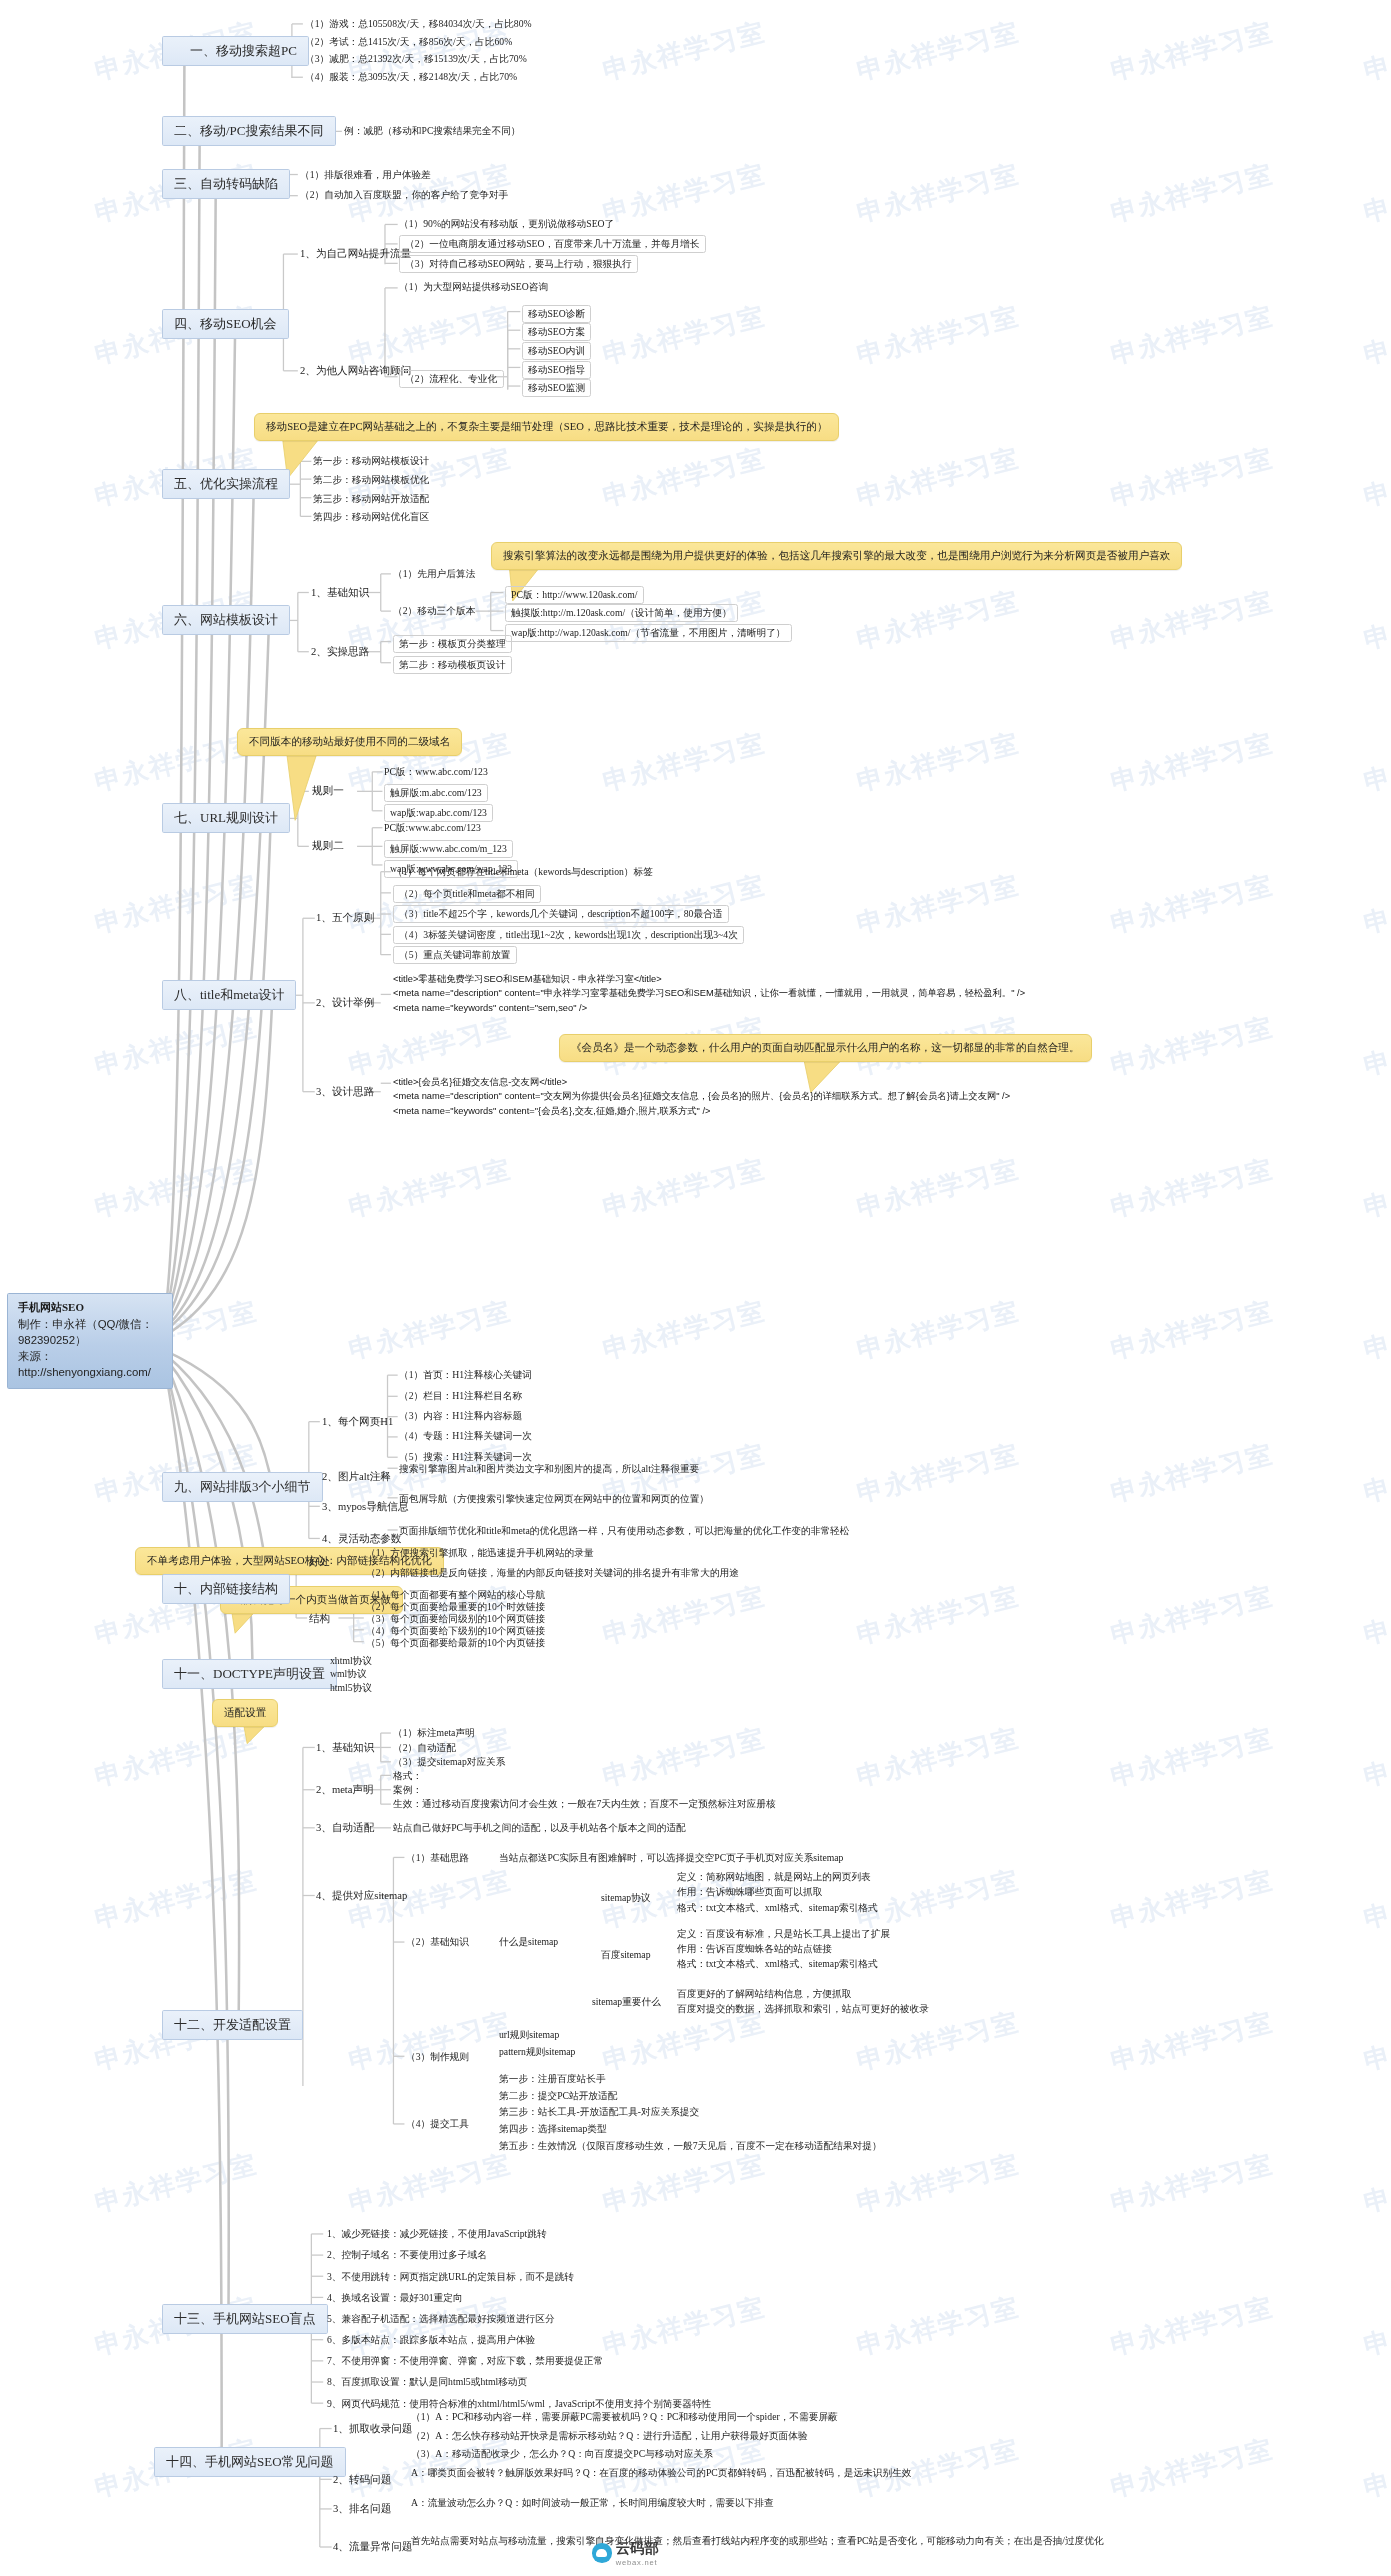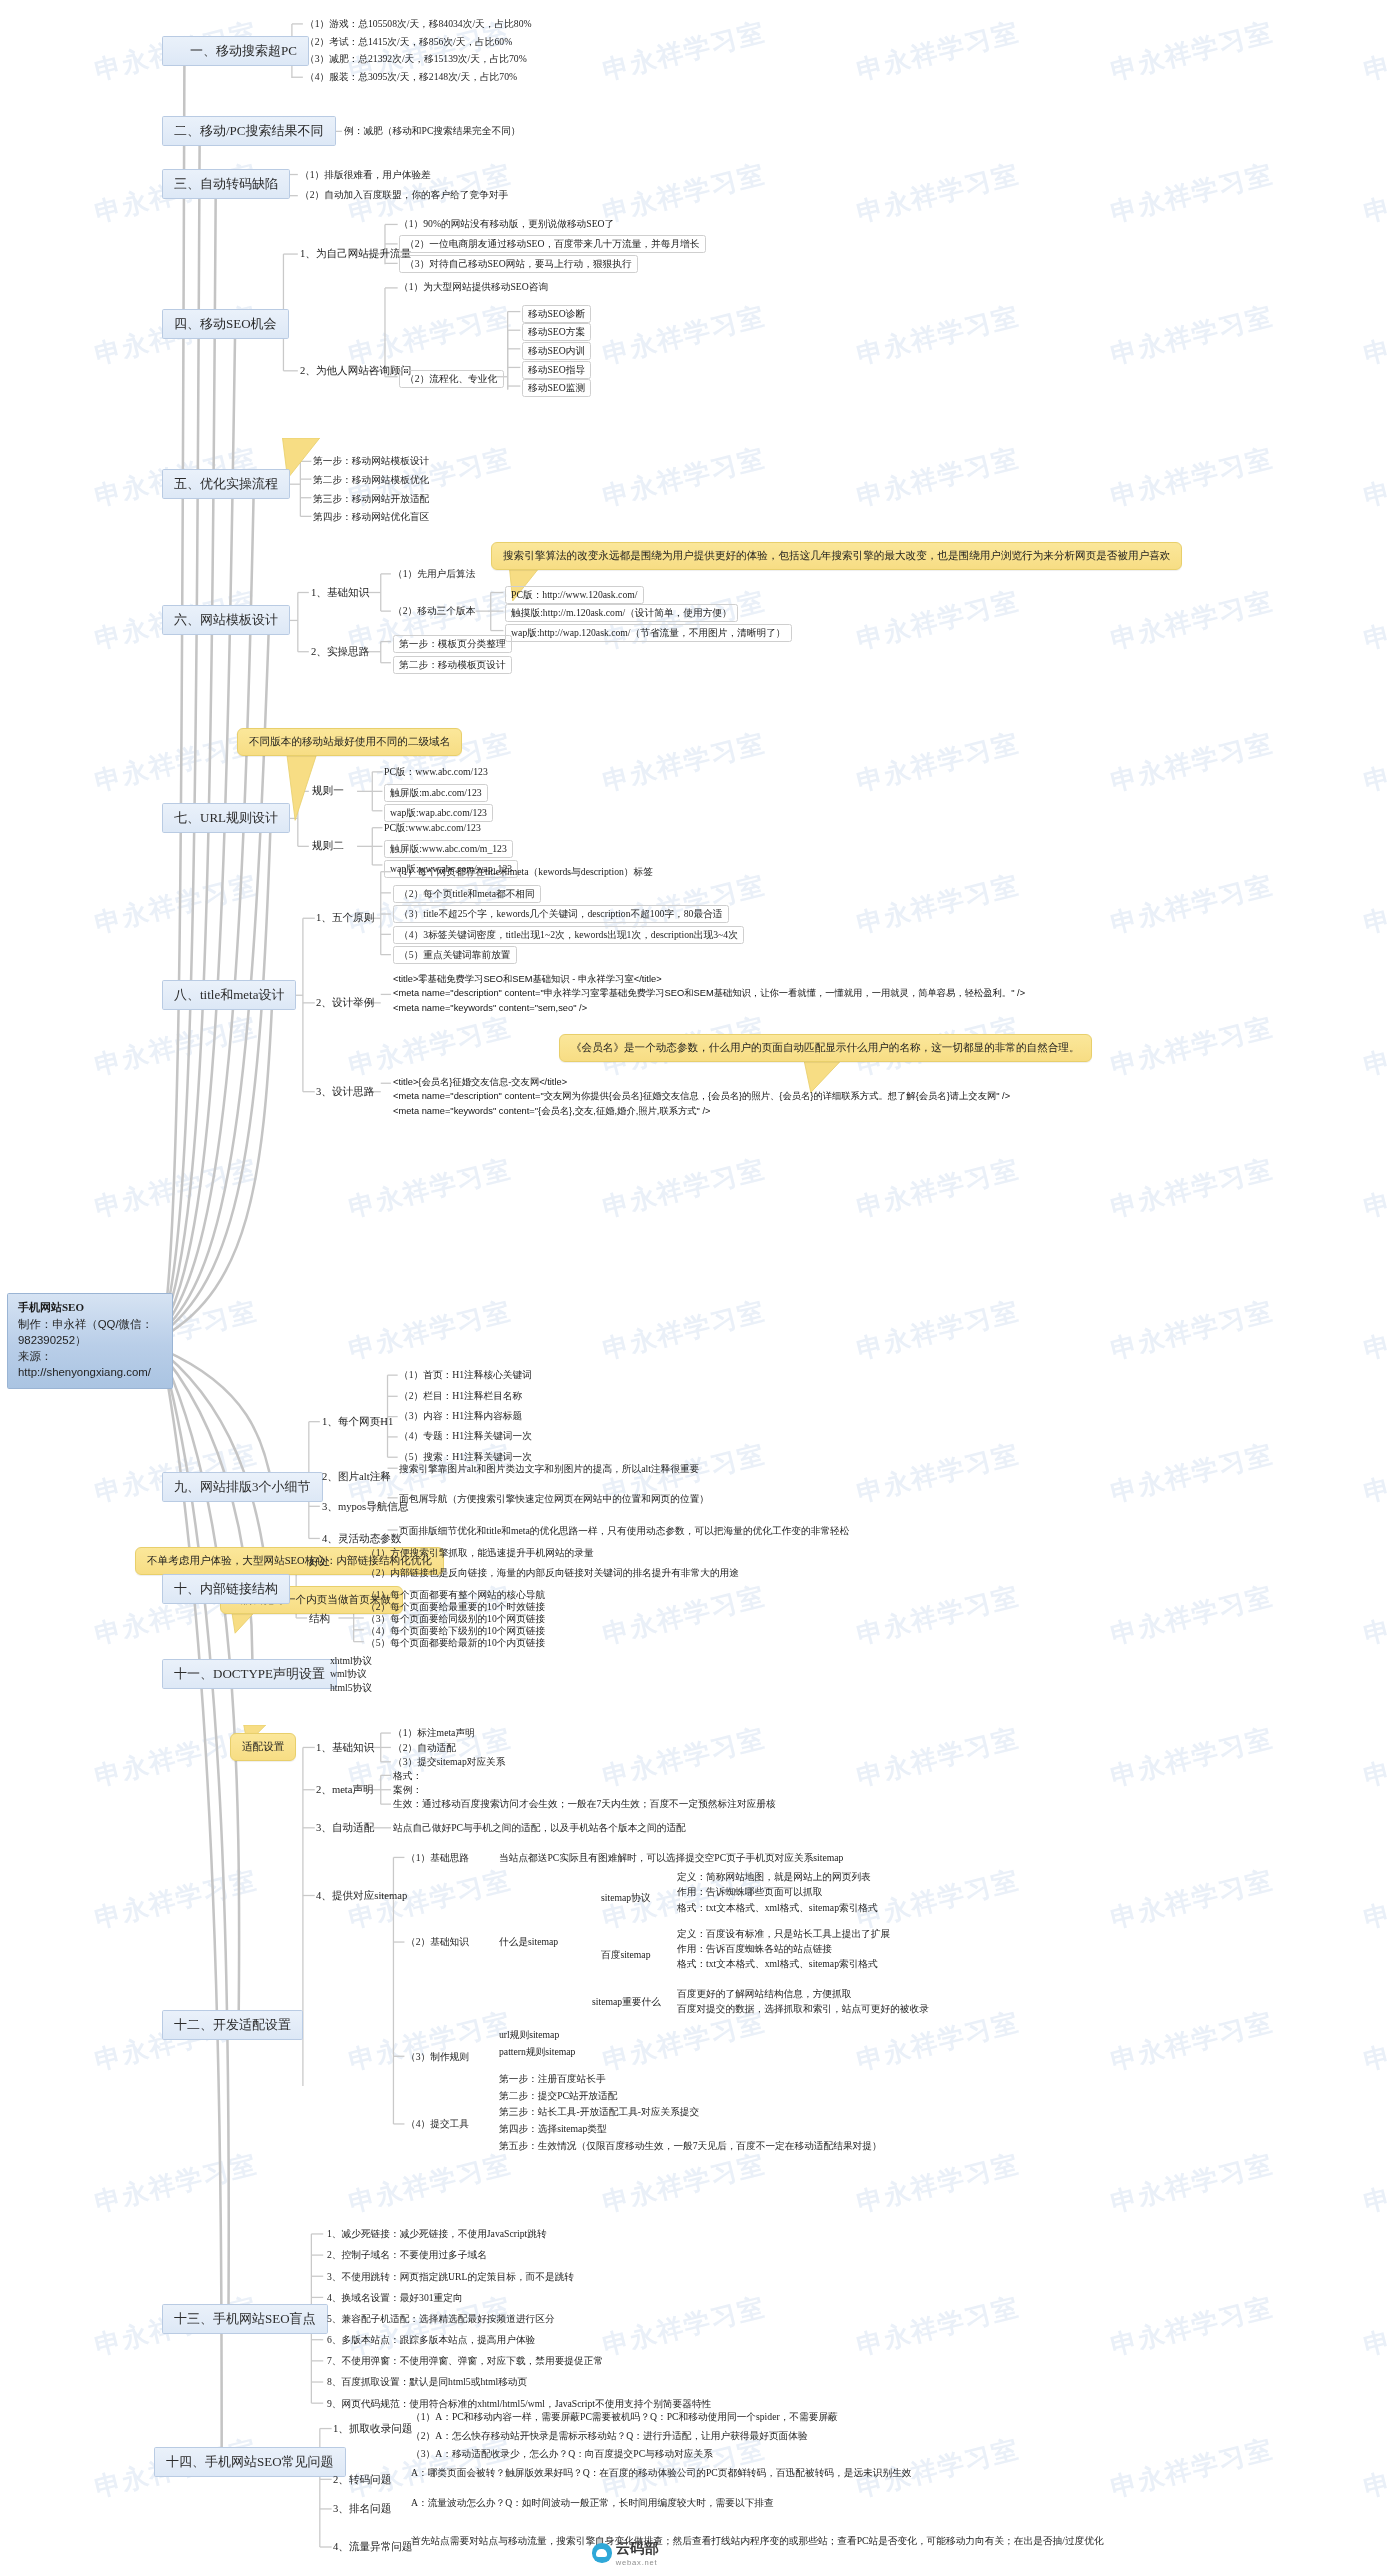--- a/index.html
+++ b/index.html
@@ -402,20 +402,21 @@
   <div class="node leaf boxed" style="left:399px;top:235px;">（2）一位电商朋友通过移动SEO，百度带来几十万流量，并每月增长</div>
   <div class="node leaf boxed" style="left:399px;top:255px;">（3）对待自己移动SEO网站，要马上行动，狠狠执行</div>
   <div class="node leaf" style="left:399px;top:280px;">（1）为大型网站提供移动SEO咨询</div>
   <div class="node leaf boxed" style="left:399px;top:370px;width:93px;">（2）流程化、专业化</div>
   <div class="node leaf boxed" style="left:522px;top:305px;">移动SEO诊断</div>
   <div class="node leaf boxed" style="left:522px;top:323px;">移动SEO方案</div>
   <div class="node leaf boxed" style="left:522px;top:342px;">移动SEO内训</div>
   <div class="node leaf boxed" style="left:522px;top:361px;">移动SEO指导</div>
   <div class="node leaf boxed" style="left:522px;top:379px;">移动SEO监测</div>
 
+  <div class="node callout" style="left:254px;top:413px;">移动SEO是建立在PC网站基础之上的，不复杂主要是细节处理（SEO，思路比技术重要，技术是理论的，实操是执行的）</div>
   <svg class="tail" style="left:279px;top:438px;" width="51" height="44" viewBox="0 0 60 52">
       <path d="M4,0 L48,0 L10,48 Z" fill="#f7dd84" stroke="#e8cf6b" stroke-width="1"></path>
     </svg>
   <div class="node lvl1" style="left:162px;top:469px;">五、优化实操流程</div>
   <div class="node leaf" style="left:313px;top:454px;">第一步：移动网站模板设计</div>
   <div class="node leaf" style="left:313px;top:473px;">第二步：移动网站模板优化</div>
   <div class="node leaf" style="left:313px;top:492px;">第三步：移动网站开放适配</div>
   <div class="node leaf" style="left:313px;top:510px;">第四步：移动网站优化盲区</div>
 
   <div class="node callout" style="left:491px;top:542px;">搜索引擎算法的改变永远都是围绕为用户提供更好的体验，包括这几年搜索引擎的最大改变，也是围绕用户浏览行为来分析网页是否被用户喜欢</div>
@@ -499,21 +500,21 @@
   <div class="node leaf" style="left:366px;top:1600px;">（2）每个页面要给最重要的10个时效链接</div>
   <div class="node leaf" style="left:366px;top:1612px;">（3）每个页面要给同级别的10个网页链接</div>
   <div class="node leaf" style="left:366px;top:1624px;">（4）每个页面要给下级别的10个网页链接</div>
   <div class="node leaf" style="left:366px;top:1636px;">（5）每个页面都要给最新的10个内页链接</div>
 
   <div class="node lvl1" style="left:162px;top:1659px;">十一、DOCTYPE声明设置</div>
   <div class="node leaf" style="left:330px;top:1654px;">xhtml协议</div>
   <div class="node leaf" style="left:330px;top:1667px;">wml协议</div>
   <div class="node leaf" style="left:330px;top:1681px;">html5协议</div>
 
-  <div class="node callout" style="left:230px;top:1699px;margin-top:34px;">适配设置</div>
+  <div class="node callout" style="left:212px;top:1699px;">适配设置</div>
   <svg class="tail" style="left:242px;top:1725px;" width="34" height="20.3" viewBox="0 0 40 24">
       <path d="M2,0 L28,0 L6,22 Z" fill="#f7dd84" stroke="#e8cf6b" stroke-width="1"></path>
     </svg>
   <div class="node lvl1" style="left:162px;top:2010px;">十二、开发适配设置</div>
   <div class="node lvl2" style="left:316px;top:1741px;">1、基础知识</div>
   <div class="node lvl2" style="left:316px;top:1783px;">2、meta声明</div>
   <div class="node lvl2" style="left:316px;top:1821px;">3、自动适配</div>
   <div class="node lvl2" style="left:316px;top:1889px;">4、提供对应sitemap</div>
   <div class="node leaf" style="left:393px;top:1726px;">（1）标注meta声明</div>
   <div class="node leaf" style="left:393px;top:1741px;">（2）自动适配</div>

